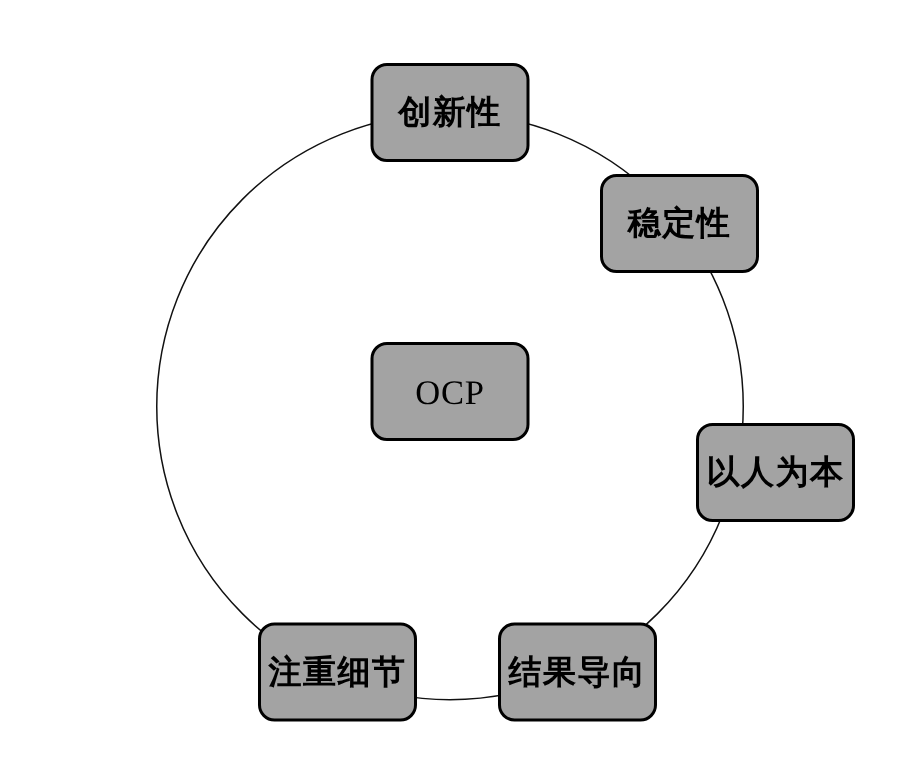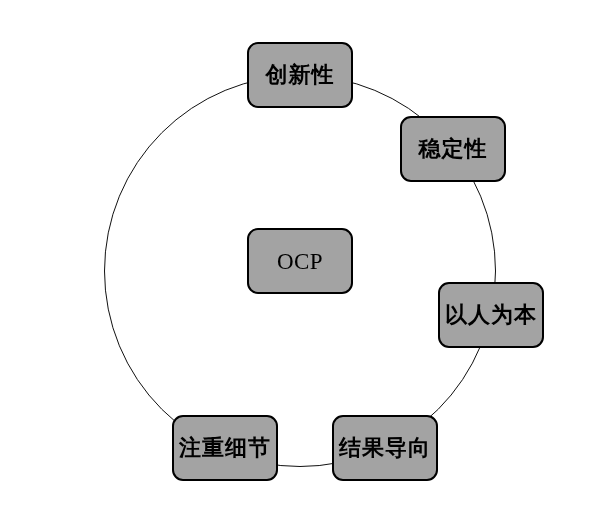--- a/index.html
+++ b/index.html
@@ -42,21 +42,21 @@
     line-height: 1;
   }
   .node.center-node {
     font-weight: normal;
     font-size: 23px;
     letter-spacing: 0.5px;
   }
   
   .pos-top         { left: 247px; top: 42px;  }
   .pos-top-right   { left: 400px; top: 116px; }
-  .pos-right       { left: 438px; top: 282px; }
+  .pos-right       { left: 464px; top: 282px; }
   .pos-bottom-right{ left: 332px; top: 415px; }
   .pos-bottom-left { left: 172px; top: 415px; }
   .pos-left        { left: 56px;  top: 282px; }
   .pos-top-left    { left: 94px;  top: 116px; }
   .pos-center      { left: 247px; top: 228px; }
 </style>
 </head>
 <body>
 
 <div class="canvas">

